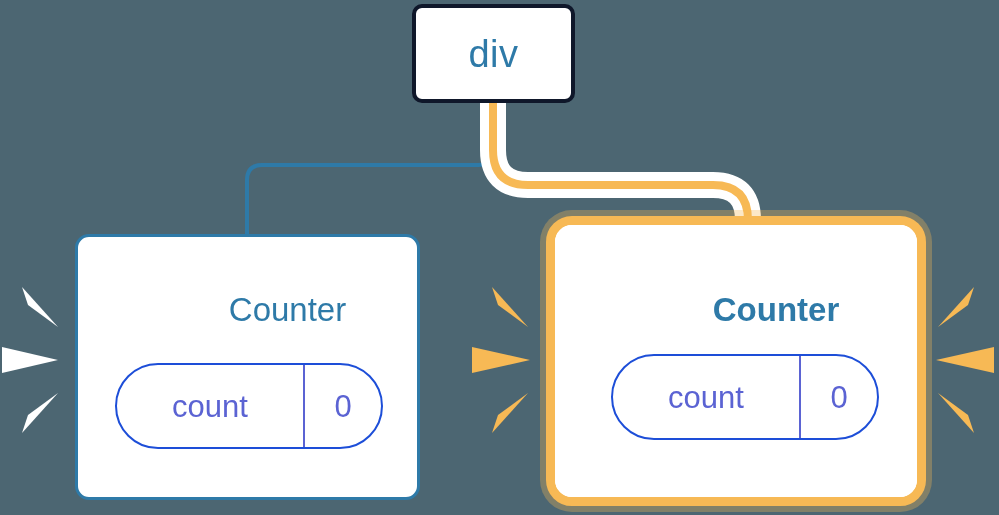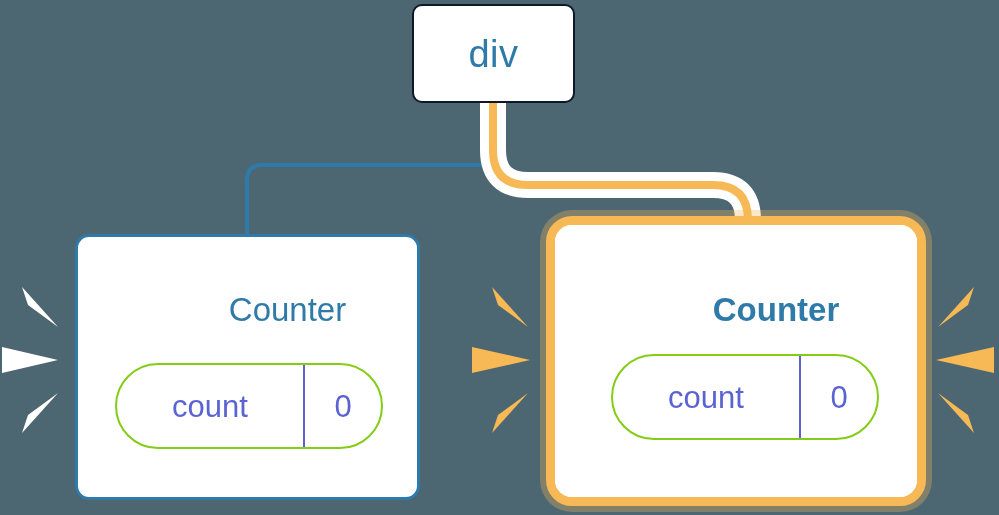--- a/index.html
+++ b/index.html
@@ -25,21 +25,21 @@
   .node {
     position: absolute;
     background: #ffffff;
     box-sizing: border-box;
   }
   #div-node {
     left: 412px;
     top: 4px;
     width: 163px;
     height: 99px;
-    border: 2px solid #0f172a;
+    border: 4px solid #0f172a;
     border-radius: 10px;
     display: flex;
     align-items: center;
     justify-content: center;
     z-index: 5;
   }
   #div-label {
     color: #2e7aa8;
     font-size: 38px;
     line-height: 1;
@@ -84,21 +84,21 @@
     line-height: 1;
     margin-left: 40px;
   }
   #counter-left .node-title { top: 56px; }
   #counter-right .node-title { top: 68px; font-weight: bold; }
 
   
   .pill {
     position: absolute;
     box-sizing: border-box;
-    border: 2px solid #84cc16;
+    border: 2px solid #1d4ed8;
     border-radius: 999px;
     display: flex;
     align-items: stretch;
     background: transparent;
   }
   #pill-left {
     left: 37px;
     top: 126px;
     width: 268px;
     height: 86px;

